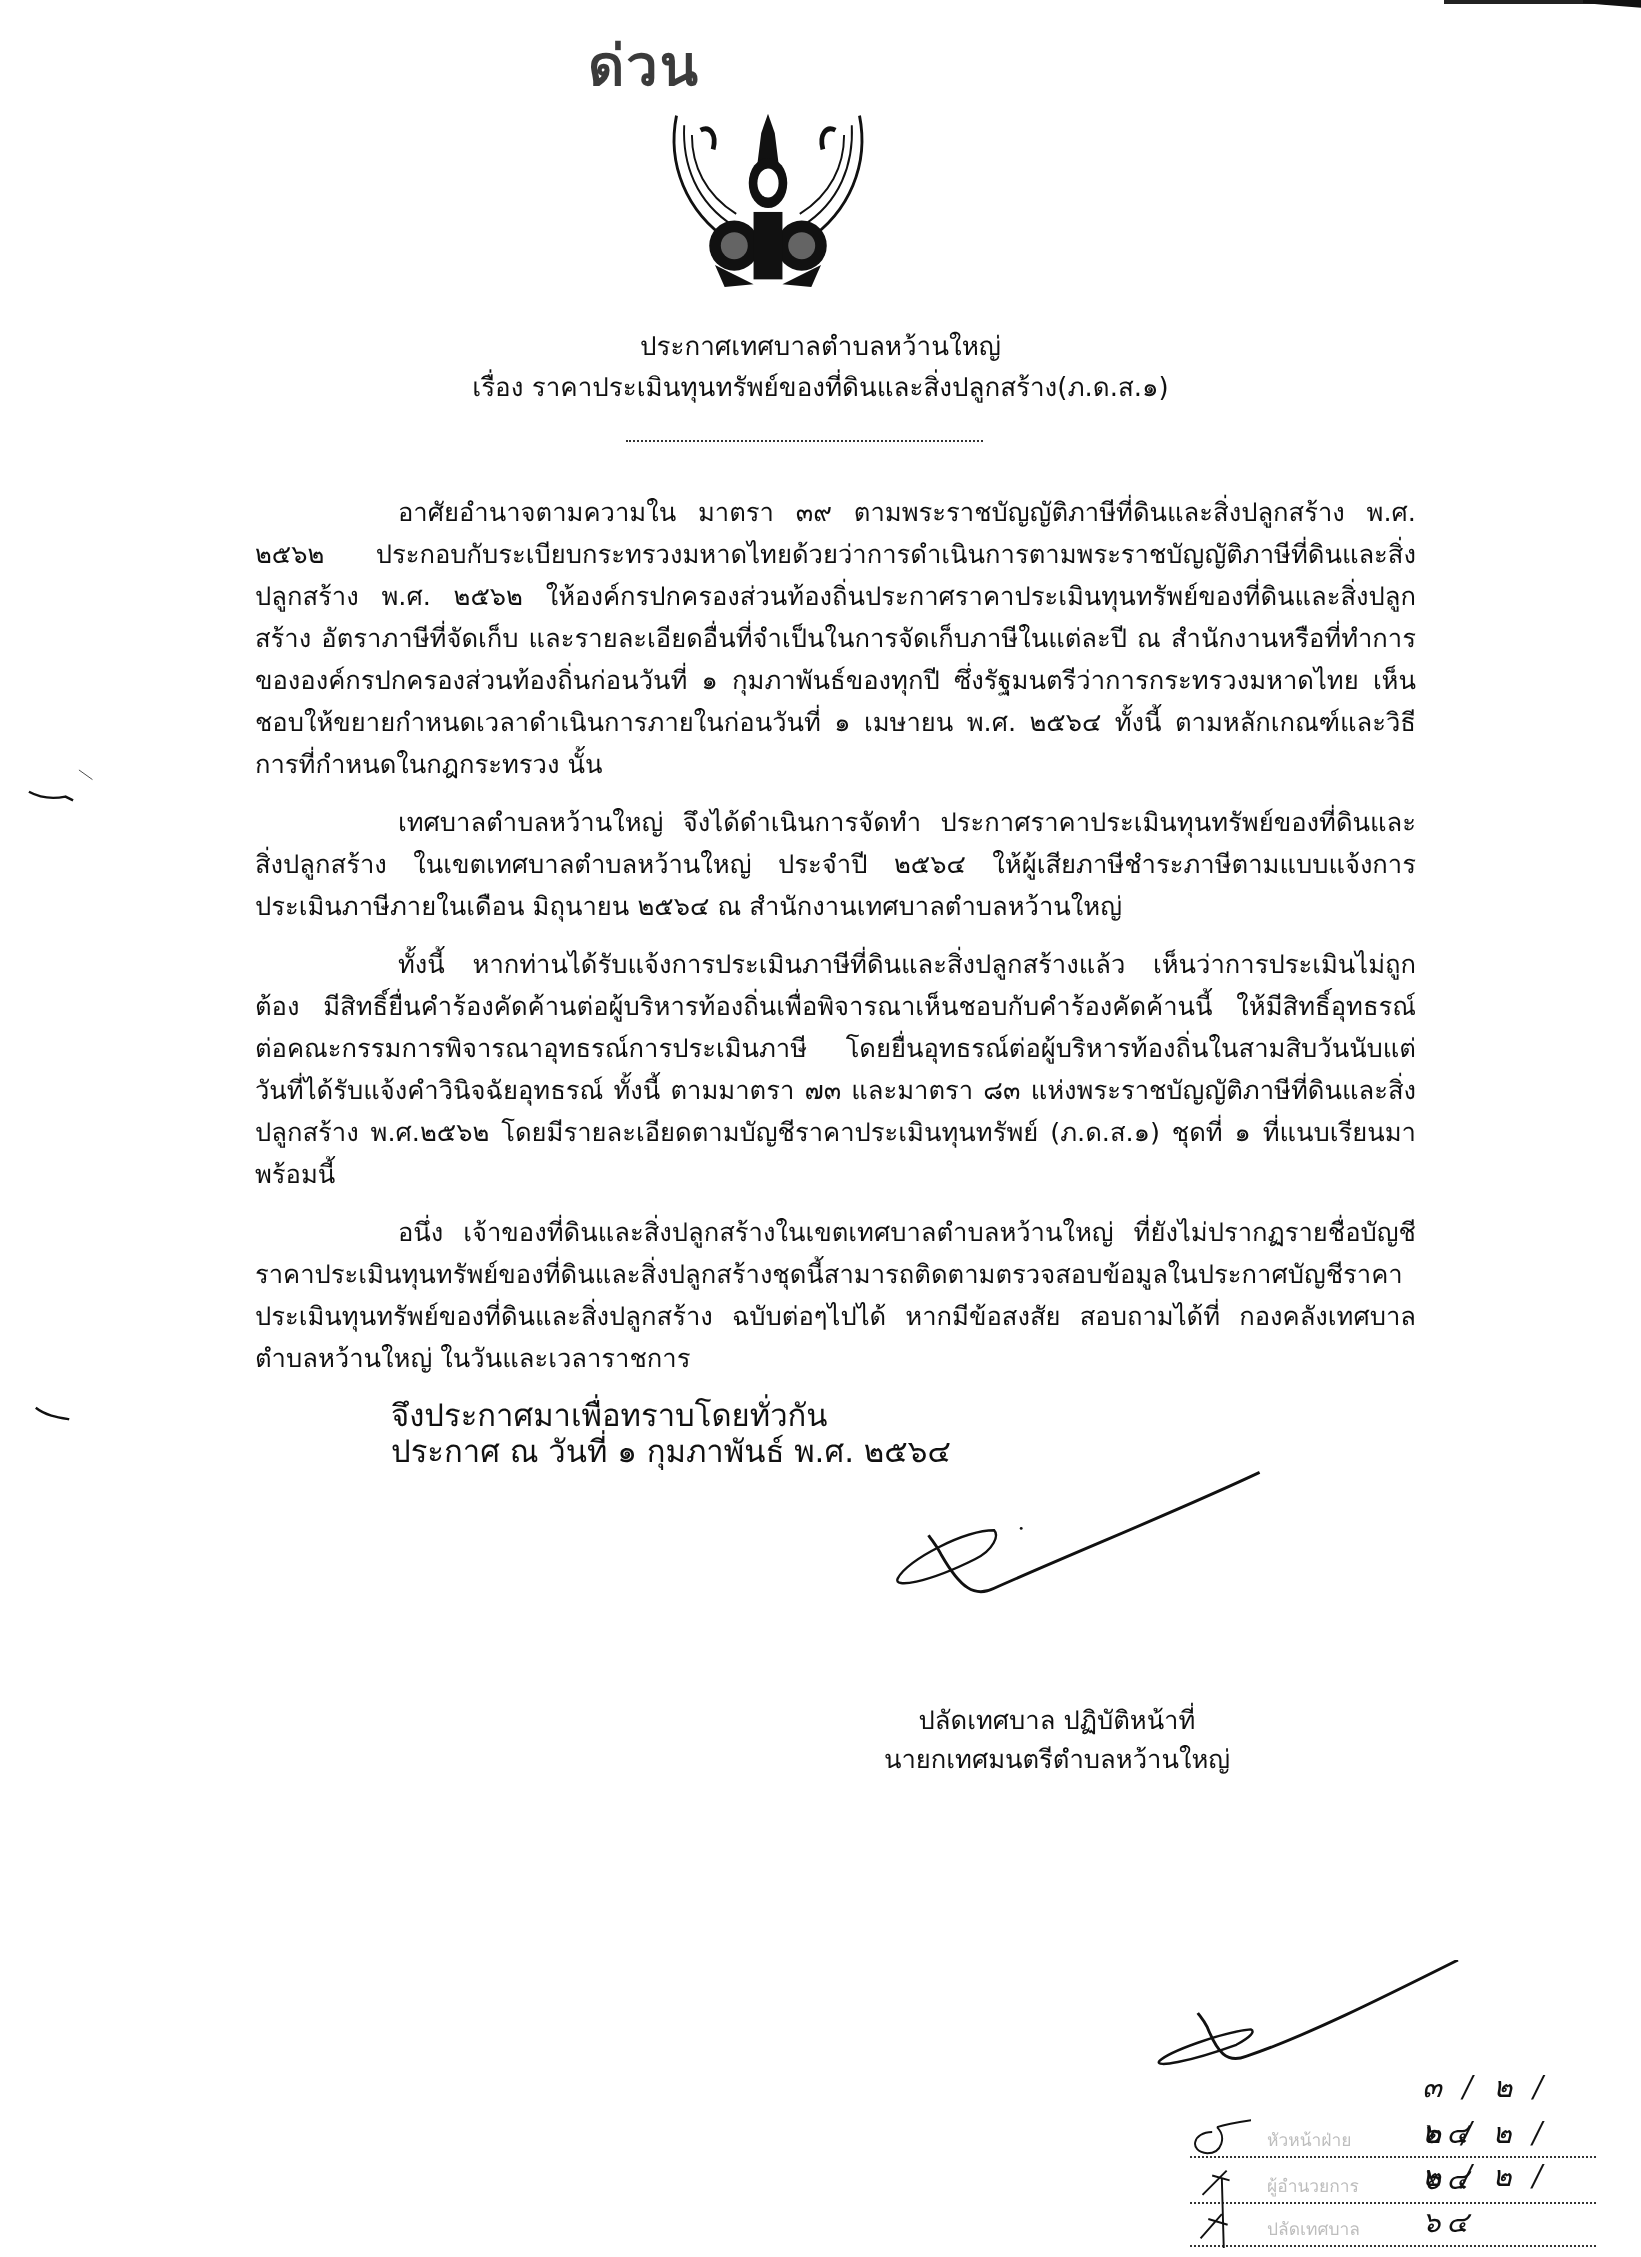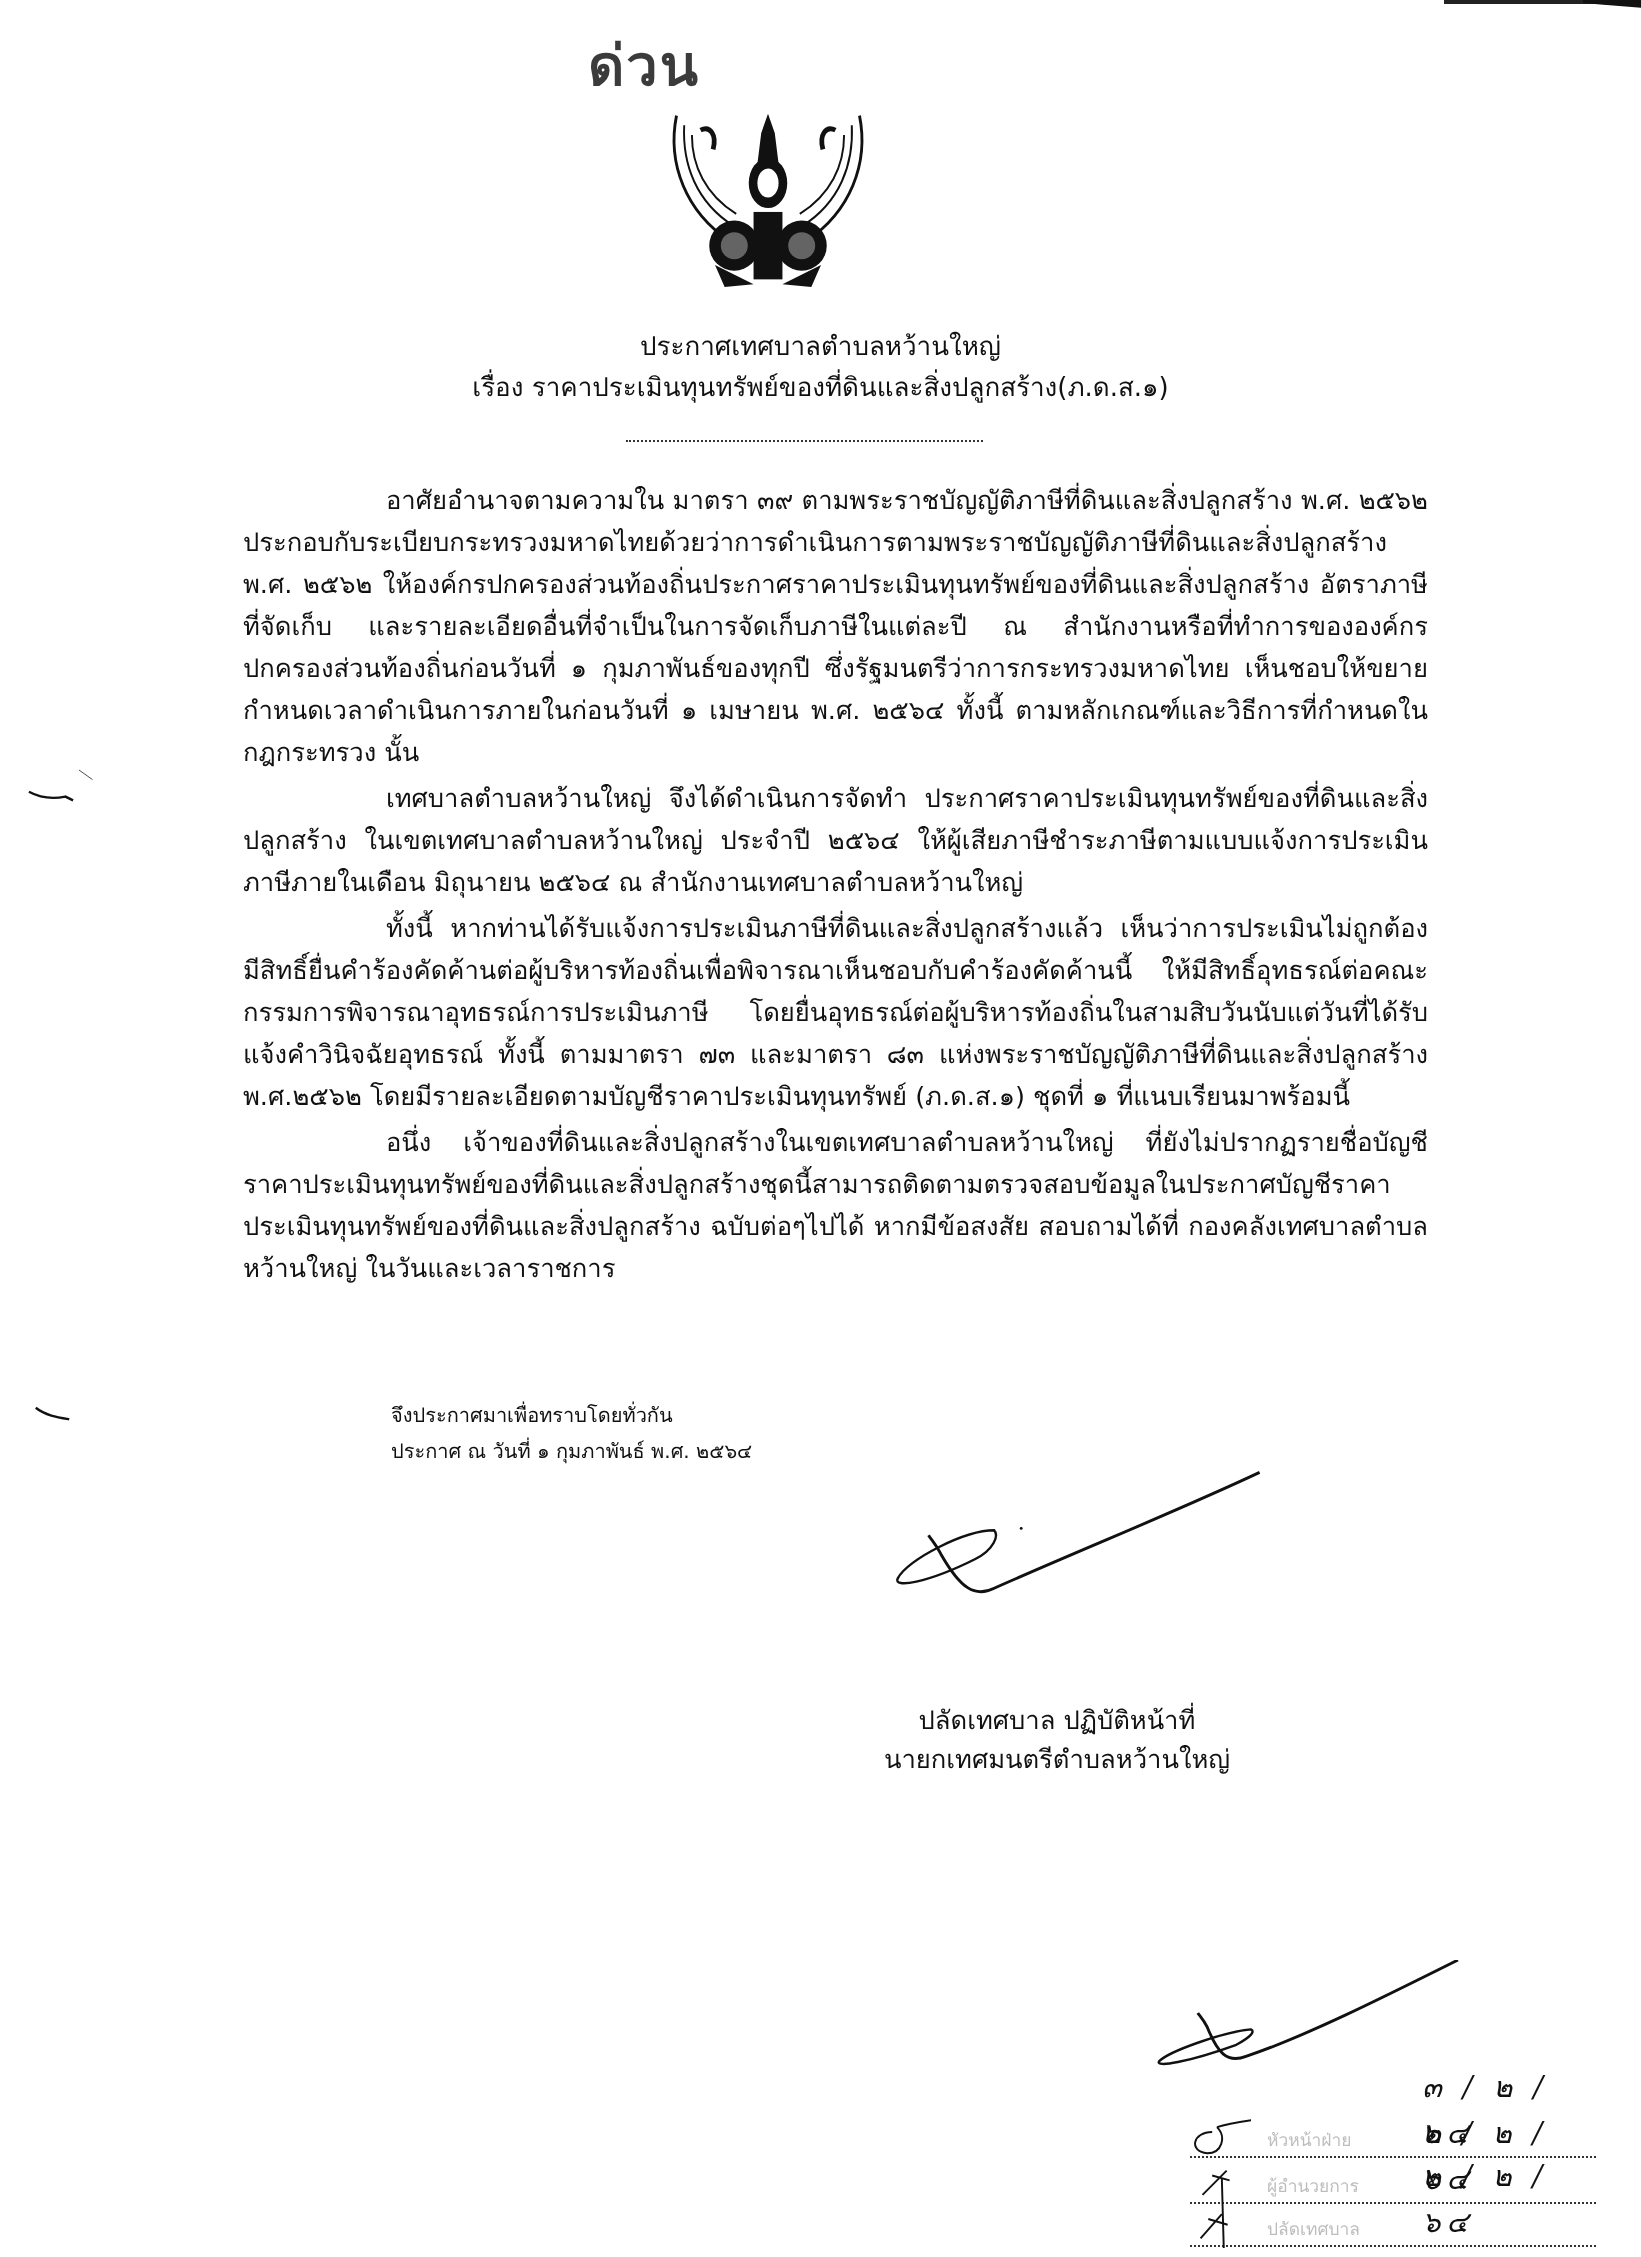--- a/index.html
+++ b/index.html
@@ -31,22 +31,22 @@
   .heading.l2 { top: 369px; }
   .dotted-rule {
     position: absolute; left: 626px; top: 440px; width: 357px;
     border-top: 2.9px dotted #333;
   }
   .body-text {
     position: absolute; left: 239px; width: 1193px; top: 475px;
     font-size: 25.6px; line-height: 42px; text-align: justify;
     text-align-last: left;
   }
-  .body-text p { margin: 4px; text-indent: 143px; }
-  .closing { position: absolute; left: 391px; font-size: 20px; line-height: 39px; }
+  .body-text p { margin: 16px; text-indent: 143px; }
+  .closing { position: absolute; left: 391px; font-size: 31px; line-height: 39px; }
   .closing.c1 { top: 1396px; }
   .closing.c2 { top: 1432px; }
   .signature { position: absolute; left: 888px; top: 1453px; width: 444px; height: 145px; }
   .signer {
     position: absolute; left: 830px; width: 454px; text-align: center;
     font-size: 25.6px; line-height: 39px;
   }
   .signer.s1 { top: 1663px; }
   .signer.s2 { top: 1701px; }
   .signer.s3 { top: 1740px; }

